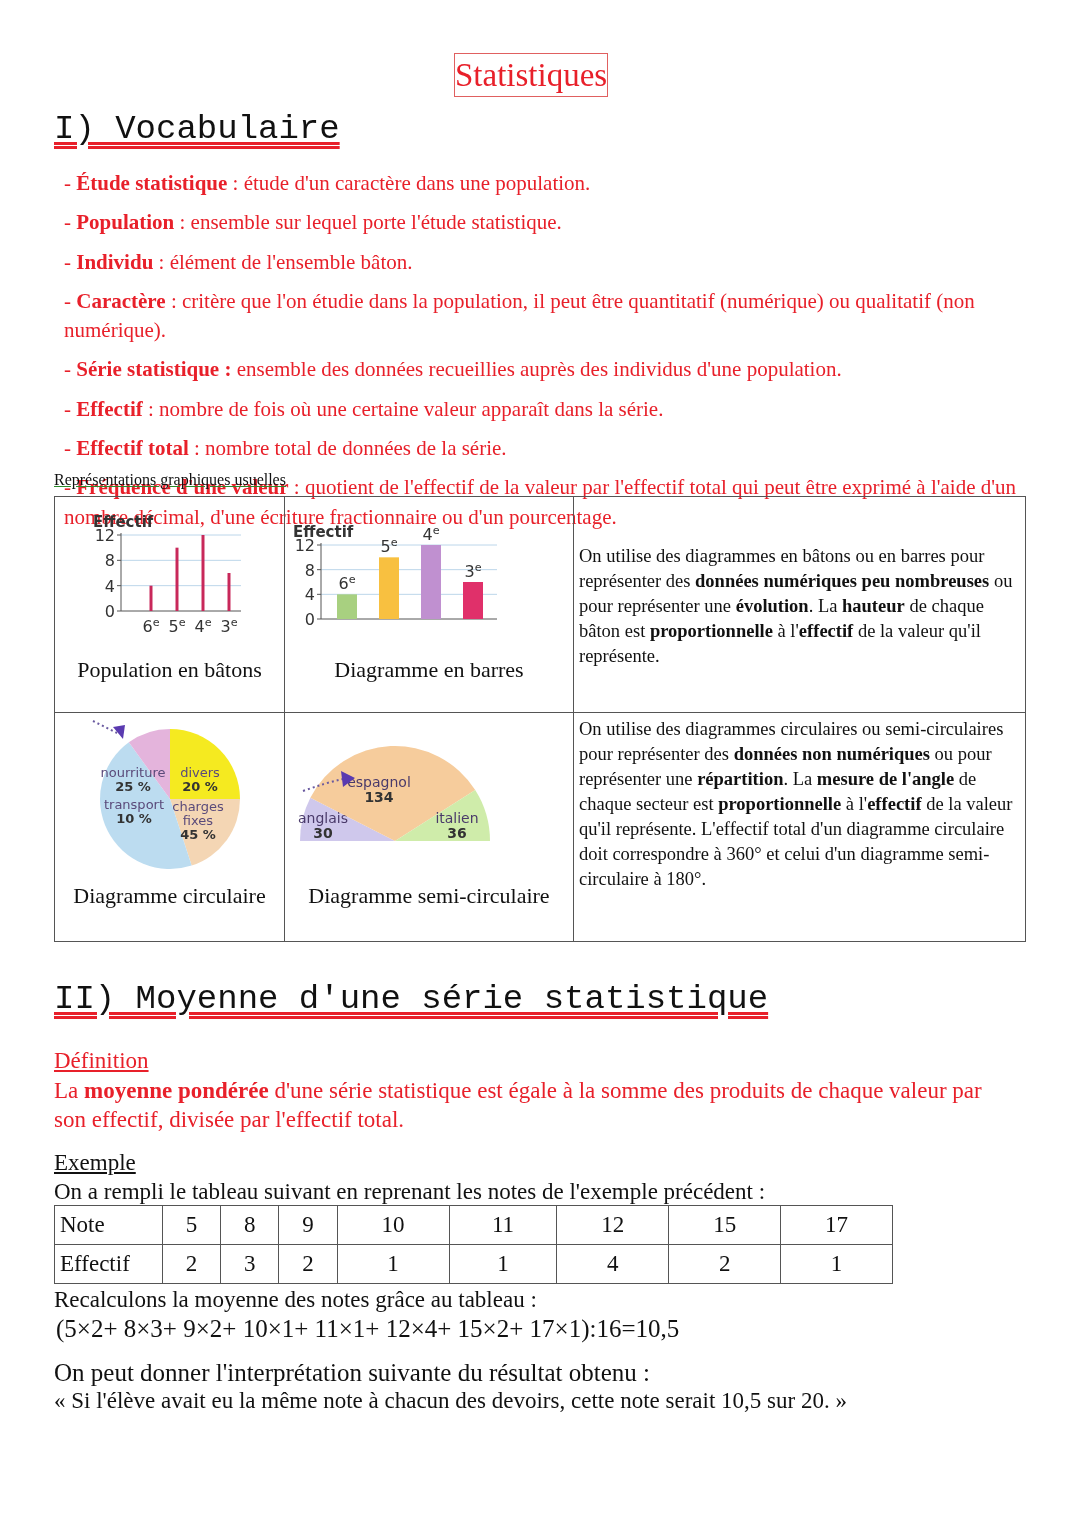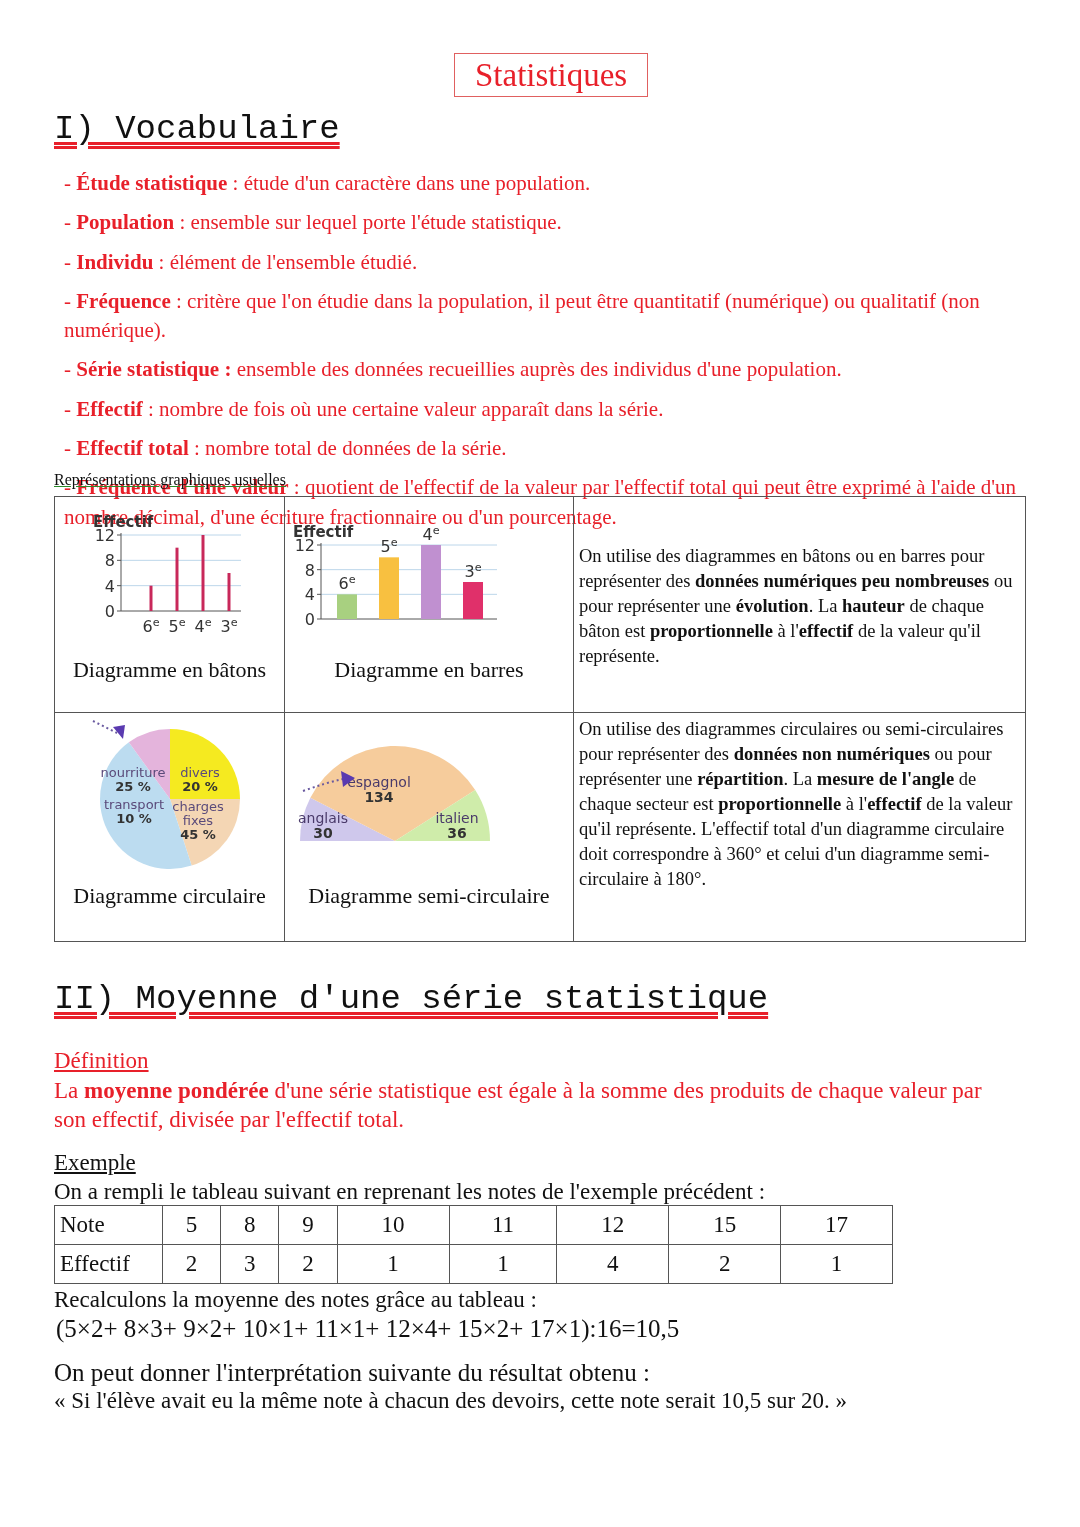--- a/index.html
+++ b/index.html
@@ -1,18 +1,18 @@
 <!DOCTYPE html>
 <html><head>
 <meta charset="utf-8">
 <style>
   html, body { margin: 0; padding: 0; background: #ffffff; }
   body { width: 1080px; height: 1527px; position: relative; font-family: "Liberation Serif", serif; color: #111; overflow: hidden; }
   .abs { position: absolute; }
-  #title { left: 454px; top: 53px; height: 42px; padding: 0 20px; border: 1px solid #e06060; color: #e8202a; font-size: 33px; line-height: 42px; }
+  #title { left: 454px; top: 53px; height: 42px; padding: 0 0; border: 1px solid #e06060; color: #e8202a; font-size: 33px; line-height: 42px; }
   .h1 { font-size: 34px; line-height: 34px; text-decoration: underline; text-decoration-style: double; text-decoration-color: #e8202a; text-underline-offset: 4px; color: #111; font-family: Liberation Mono, monospace; }
   #h-vocab { left: 54px; top: 112px; }
   #vocab { left: 54px; top: 159px; width: 980px; font-size: 21px; line-height: 29.3px; color: #e8202a; }
   #vocab p { margin: 10px; }
   #h-repr { left: 54px; top: 465px; font-size: 16px; line-height: 30px; text-decoration: underline; text-decoration-color: #2a8a2a; }
   table.grid { border-collapse: collapse; }
   #repr-table { left: 54px; top: 496px; width: 972px; }
   #repr-table td { border: 1px solid #555; vertical-align: top; padding: 0; }
   .cell-chart { position: relative; }
   .caption { text-align: center; font-size: 22px; line-height: 29px; }
@@ -35,22 +35,22 @@
 </head>
 <body>
 
 <div id="title" class="abs">Statistiques</div>
 
 <div id="h-vocab" class="abs h1">I) Vocabulaire</div>
 
 <div id="vocab" class="abs">
     <p>- <b>Étude statistique</b><span> : étude d'un caractère dans une population.</span></p>
     <p>- <b>Population</b><span> : ensemble sur lequel porte l'étude statistique.</span></p>
-    <p>- <b>Individu</b><span> : élément de l'ensemble étudié.</span></p>
-    <p>- <b>Fréquence</b><span> : critère que l'on étudie dans la population, il peut être quantitatif (numérique) ou qualitatif (non numérique).</span></p>
+    <p>- <b>Individu</b><span> : élément de l'ensemble bâton.</span></p>
+    <p>- <b>Caractère</b><span> : critère que l'on étudie dans la population, il peut être quantitatif (numérique) ou qualitatif (non numérique).</span></p>
     <p>- <b>Série statistique :</b><span> ensemble des données recueillies auprès des individus d'une population.</span></p>
     <p>- <b>Effectif</b><span> : nombre de fois où une certaine valeur apparaît dans la série.</span></p>
     <p>- <b>Effectif total</b><span> : nombre total de données de la série.</span></p>
     <p>- <b>Fréquence d'une valeur</b><span> : quotient de l'effectif de la valeur par l'effectif total qui peut être exprimé à l'aide d'un nombre décimal, d'une écriture fractionnaire ou d'un pourcentage.</span></p>
   </div>
 
 <div id="h-repr" class="abs">Représentations graphiques usuelles</div>
 
 <table id="repr-table" class="abs grid">
   <tbody>
@@ -73,21 +73,21 @@
             <line x1="66" y1="114" x2="186" y2="114" stroke="#555"></line>
             <line x1="96" y1="114" x2="96" y2="88.66666666666667" stroke="#c8285a" stroke-width="3"></line>
             <text x="96" y="135" font-size="16" fill="#333" text-anchor="middle"><tspan>6</tspan><tspan dy="-6" font-size="11.2">e</tspan></text>
             <line x1="122" y1="114" x2="122" y2="50.666666666666664" stroke="#c8285a" stroke-width="3"></line>
             <text x="122" y="135" font-size="16" fill="#333" text-anchor="middle"><tspan>5</tspan><tspan dy="-6" font-size="11.2">e</tspan></text>
             <line x1="148" y1="114" x2="148" y2="38" stroke="#c8285a" stroke-width="3"></line>
             <text x="148" y="135" font-size="16" fill="#333" text-anchor="middle"><tspan>4</tspan><tspan dy="-6" font-size="11.2">e</tspan></text>
             <line x1="174" y1="114" x2="174" y2="76" stroke="#c8285a" stroke-width="3"></line>
             <text x="174" y="135" font-size="16" fill="#333" text-anchor="middle"><tspan>3</tspan><tspan dy="-6" font-size="11.2">e</tspan></text>
           </svg>
-      <div class="caption" style="margin-top:4px">Diagramme en bâtons</div>
+      <div class="caption" style="margin-top:4px">Population en bâtons</div>
     </td>
     <td style="width:288px" class="cell-chart">
       <svg width="288" height="150" id="svg-barres">
             <text x="8" y="40" font-size="15" font-weight="bold" fill="#333">Effectif</text>
             <line x1="32" y1="122" x2="36" y2="122" stroke="#555"></line>
             <text x="30" y="128" font-size="16" text-anchor="end" fill="#333">0</text>
             <line x1="36" y1="97.33333333333334" x2="212" y2="97.33333333333334" stroke="#bcd6ea" stroke-width="1"></line>
             <line x1="32" y1="97.33333333333334" x2="36" y2="97.33333333333334" stroke="#555"></line>
             <text x="30" y="103.33333333333334" font-size="16" text-anchor="end" fill="#333">4</text>
             <line x1="36" y1="72.66666666666667" x2="212" y2="72.66666666666667" stroke="#bcd6ea" stroke-width="1"></line>

